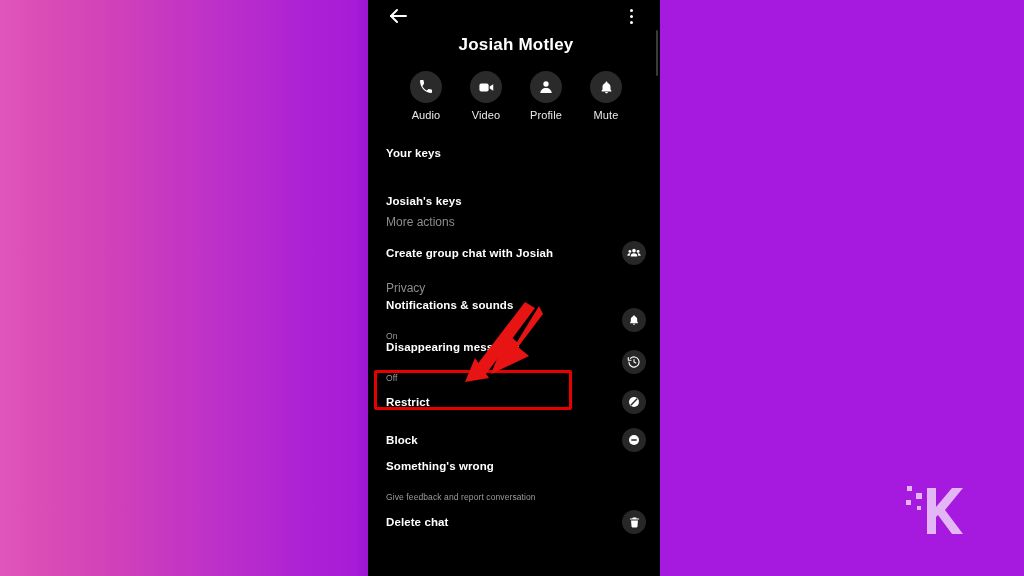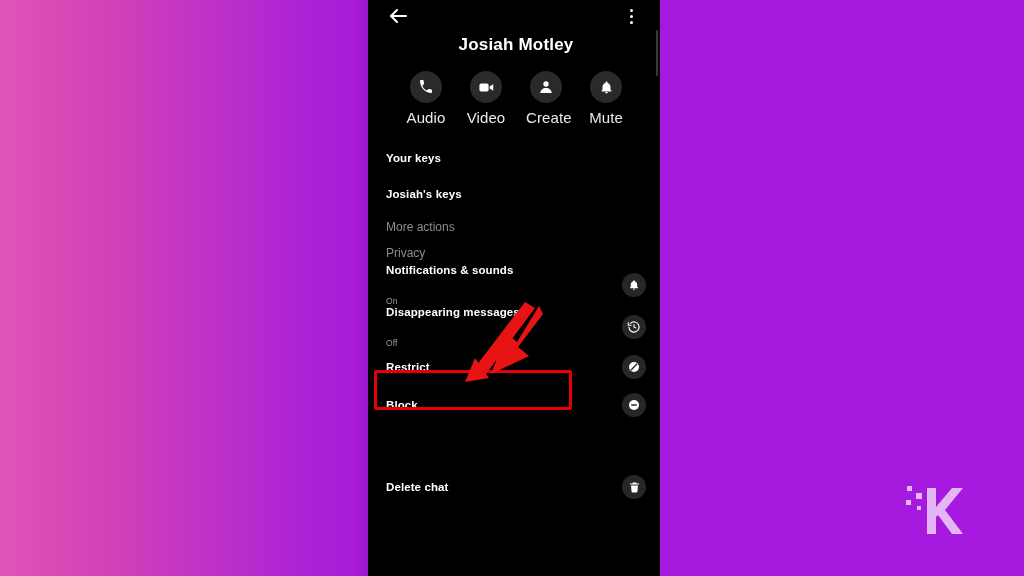--- a/index.html
+++ b/index.html
@@ -60,21 +60,21 @@
   }
   .action { width:40px; text-align:center; }
   .action .circle {
     width:32px; height:32px; border-radius:50%;
     background:#2a2a2a; margin:0 auto;
     display:flex; align-items:center; justify-content:center;
     color:#fff;
   }
   .action .circle svg { display:block; }
   .action .lbl {
-    margin-top:6px; color:#eaeaea; font-size:15px; letter-spacing:.1px;
+    margin-top:6px; color:#eaeaea; font-size:11px; letter-spacing:.1px;
   }
 
   
   .list { margin-top:14px; }
   .row {
     position:relative; padding:0 14px;
     min-height:38px;
     display:flex; align-items:center; justify-content:space-between;
   }
   .row .txt { display:flex; flex-direction:column; justify-content:center; }
@@ -86,21 +86,21 @@
   }
   .trail {
     width:24px; height:24px; border-radius:50%;
     background:#272727; flex:0 0 24px;
     display:flex; align-items:center; justify-content:center; color:#fff;
   }
   .trail svg { display:block; }
   .trail.empty { background:transparent; }
 
   .r-keys { min-height:36px; }
-  .r-keys2 { min-height:36px; }
+  .r-keys2 { min-height:36px;align-items:flex-end; }
   .r-group { min-height:40px; }
   .r-notif { min-height:40px; }
   .r-disap { min-height:40px; }
   .r-restrict { min-height:38px;gap:24px; }
   .r-block { min-height:38px; }
   .r-wrong { min-height:44px; }
   .r-delete { min-height:38px;gap:14px; }
 
   
   .scrollthumb {
@@ -169,21 +169,21 @@
         <div class="lbl">Video</div>
       </div>
 
       <div class="action">
         <div class="circle">
           <svg width="16" height="16" viewBox="0 0 24 24" fill="#ffffff">
             <circle cx="12" cy="7.5" r="4"></circle>
             <path d="M3.5 21c0-4.4 3.8-7.5 8.5-7.5s8.5 3.1 8.5 7.5z"></path>
           </svg>
         </div>
-        <div class="lbl">Create</div>
+        <div class="lbl">Profile</div>
       </div>
 
       <div class="action">
         <div class="circle">
           <svg width="15" height="15" viewBox="0 0 24 24" fill="#ffffff">
             <path d="M12 2.5c-.9 0-1.6.7-1.6 1.6v.6C7.6 5.4 5.6 7.9 5.6 11v4.2l-1.5 2.1c-.3.4 0 1 .5 1h14.8c.5 0 .8-.6.5-1l-1.5-2.1V11c0-3.1-2-5.6-4.8-6.3v-.6c0-.9-.7-1.6-1.6-1.6z"></path>
             <path d="M9.7 19.3c.2 1.3 1.2 2.2 2.3 2.2s2.1-.9 2.3-2.2z"></path>
           </svg>
         </div>
         <div class="lbl">Mute</div>
@@ -202,20 +202,35 @@
 
       <div class="row r-keys2">
         <div class="txt">
           <span class="title">Josiah's keys</span>
         </div>
         <div class="trail empty"></div>
       </div>
 
       <div class="section-label">More actions</div>
 
+      <div class="row r-group">
+        <div class="txt">
+          <span class="title">Create group chat with Josiah</span>
+        </div>
+        <div class="trail">
+          <svg width="14" height="14" viewBox="0 0 24 24" fill="#ffffff">
+            <circle cx="12" cy="8" r="3.1"></circle>
+            <circle cx="5" cy="9.3" r="2.4"></circle>
+            <circle cx="19" cy="9.3" r="2.4"></circle>
+            <path d="M12 12.6c-3.3 0-5.6 1.9-5.6 4.2v1.1h11.2v-1.1c0-2.3-2.3-4.2-5.6-4.2z"></path>
+            <path d="M5 12.6c-2.5 0-4.3 1.4-4.3 3.2v1.1h4.1v-1.2c0-1.2.5-2.3 1.4-3.1z"></path>
+            <path d="M19 12.6c2.5 0 4.3 1.4 4.3 3.2v1.1h-4.1v-1.2c0-1.2-.5-2.3-1.4-3.1z"></path>
+          </svg>
+        </div>
+      </div>
 
       <div class="section-label">Privacy</div>
 
       <div class="row r-notif">
         <div class="txt">
           <span class="title">Notifications &amp; sounds</span>
           <span class="sub">On</span>
         </div>
         <div class="trail">
           <svg width="12" height="12" viewBox="0 0 24 24" fill="#ffffff">
@@ -257,20 +272,24 @@
         </div>
         <div class="trail">
           <svg width="14" height="14" viewBox="0 0 24 24">
             <circle cx="12" cy="12" r="8.6" fill="#ffffff"></circle>
             <rect x="7" y="10.8" width="10" height="2.4" rx="1.2" fill="#272727"></rect>
           </svg>
         </div>
       </div>
 
       <div class="row r-wrong">
+        <div class="txt">
+          <span class="title">Something's wrong</span>
+          <span class="sub">Give feedback and report conversation</span>
+        </div>
         <div class="trail empty"></div>
       </div>
 
       <div class="row r-delete">
         <div class="txt">
           <span class="title">Delete chat</span>
         </div>
         <div class="trail">
           <svg width="13" height="13" viewBox="0 0 24 24" fill="#ffffff">
             <path d="M9.2 2.8h5.6c.5 0 .9.4.9.9v1h4.1c.5 0 .9.4.9.9s-.4.9-.9.9H4.2c-.5 0-.9-.4-.9-.9s.4-.9.9-.9h4.1v-1c0-.5.4-.9.9-.9z"></path>

